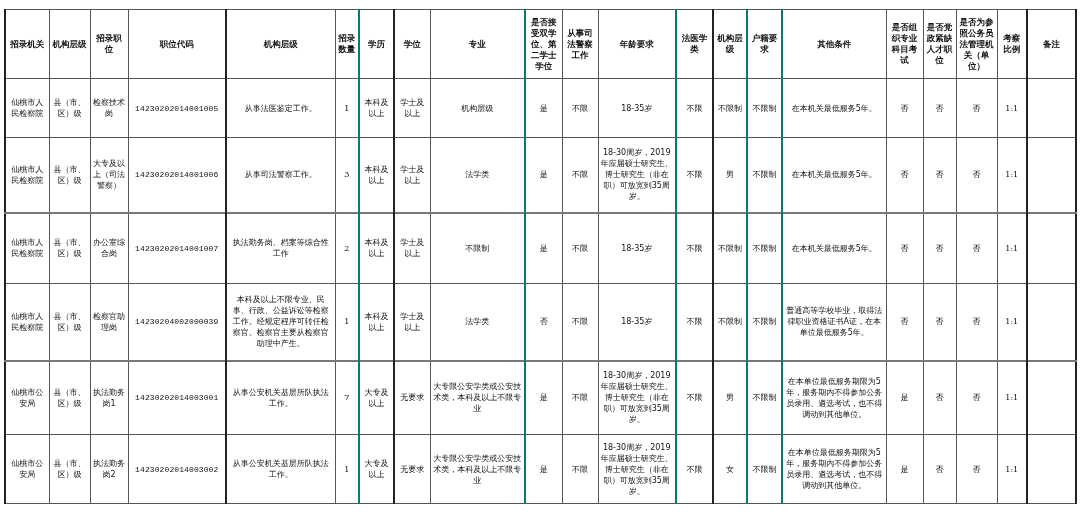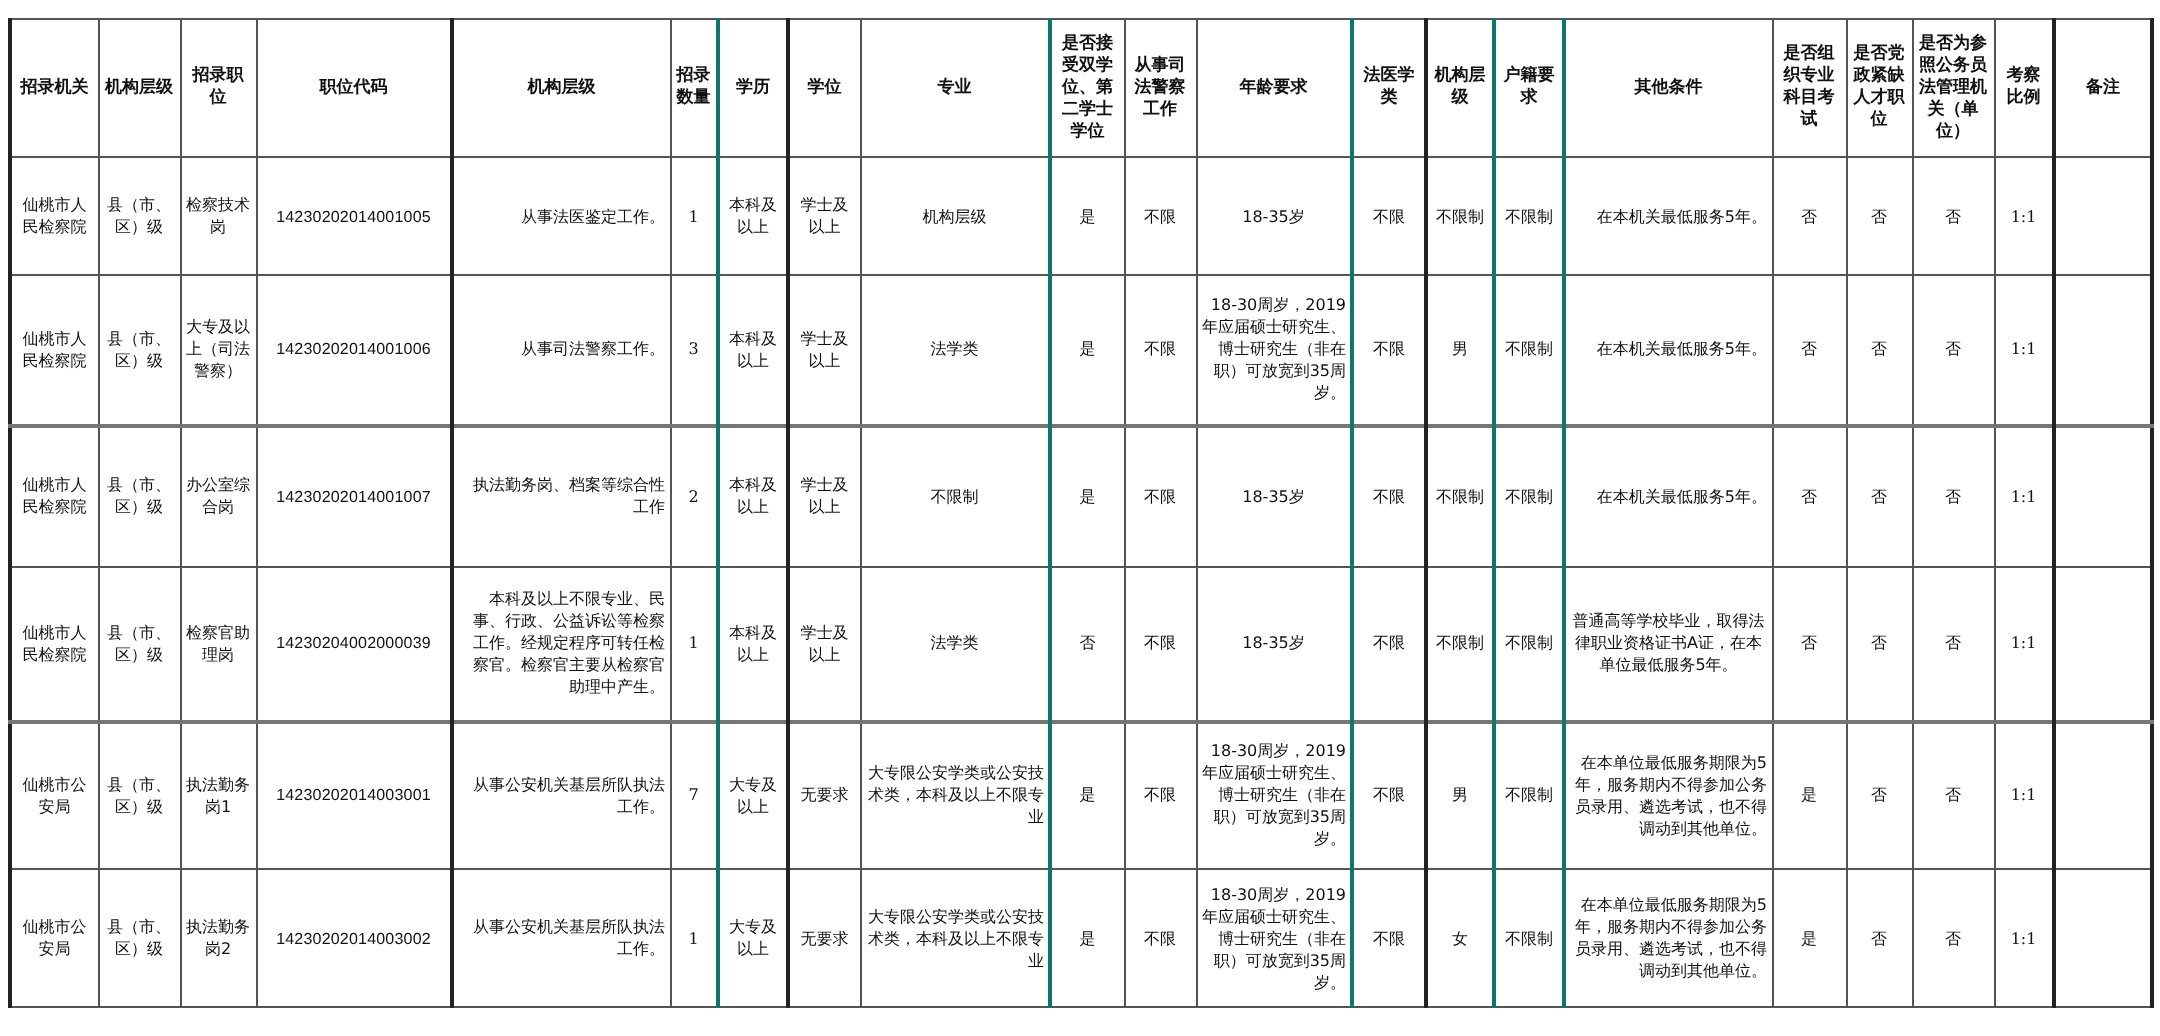--- a/index.html
+++ b/index.html
@@ -15,32 +15,32 @@
       border-bottom: 1px solid #444;
     }
     table.grid td, table.grid th {
       border: 1px solid #555;
       padding: 1px 2px;
       text-align: center; vertical-align: middle;
       font-size: 8px; line-height: 11px;
       overflow: hidden; word-break: break-all;
     }
     table.grid th { font-weight: bold; font-size: 8.5px; line-height: 11px; }
-    table.grid td.left { text-align: right; }
+    table.grid td.left { text-align: center; }
     table.grid td.thick-l, table.grid th.thick-l { border-left: 2px solid #222; }
     table.grid td.gray-l, table.grid th.gray-l { border-left: 2px solid #0f766e; }
     tr.hdr { height: 69px; }
     tr.r1 { height: 59px; }
     tr.r2 { height: 75px; }
     tr.r3 { height: 71px; }
     tr.r4 { height: 77px; }
     tr.r5 { height: 74px; }
     tr.r6 { height: 69px; }
     tr.r3 td, tr.r5 td { border-top: 2px solid #777; }
-    .code { font-family: Liberation Sans, sans-serif; font-size: 7.5px; letter-spacing: 0.1px; }
+    .code { font-family: Liberation Mono, monospace; font-size: 7.5px; letter-spacing: 0.1px; }
     .num { font-family: "DejaVu Serif", serif; font-size: 8px; }
   </style>
 </head>
 <body>
 
 <table class="grid">
   <colgroup>
     <col style="width:44px">
       <col style="width:41px">
       <col style="width:38px">

